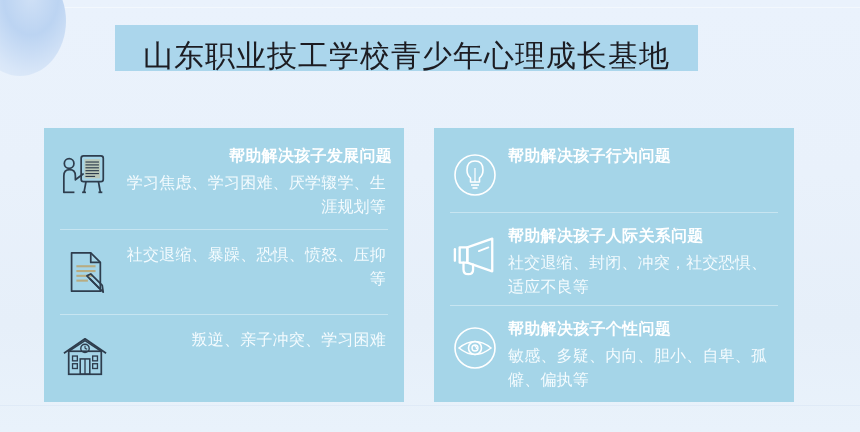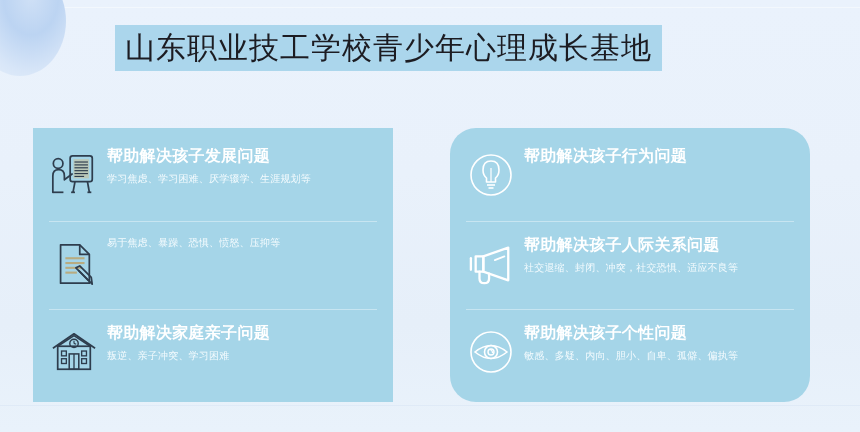--- a/index.html
+++ b/index.html
@@ -48,23 +48,23 @@
     background: radial-gradient(ellipse at 62% 28%, #cfe0f6 0%, #bcd4f2 34%, #d8e6f8 68%, #e9f1fb 100%);
     filter: blur(0.4px);
   }
 
   
   #title-band {
     position: absolute;
     left: 115px;
     top: 25px;
     height: 46px;
-    padding: 0 10px;
-    display: flex;
-    align-items: center;
+    padding: 0 28px;
+    display: flex;
+    align-items: flex-end;
     background: #abd6ec;
   }
   #title-text {
     font-family: "DejaVu Serif", "Liberation Serif", serif;
     font-size: 30px;
     line-height: 1;
     letter-spacing: 1px;
     color: #1c1c22;
     white-space: nowrap;
   }
@@ -74,22 +74,22 @@
     position: absolute;
     top: 128px;
     width: 360px;
     height: 274px;
     background: #a5d5e8;
     box-sizing: border-box;
     padding: 4px 12px 4px 10px;
     display: flex;
     flex-direction: column;
   }
-  #card-left  { left: 33px; }
-  #card-right { left: 450px; border-radius: 26px; }
+  #card-left  { left: 44px; text-align: right; }
+  #card-right { left: 434px; }
 
   .row {
     display: flex;
     align-items: flex-start;
     flex: 1 1 auto;
     position: relative;
     padding-top: 4px;
   }
   .row + .row::before {
     content: "";
@@ -118,21 +118,21 @@
     font-family: "DejaVu Serif", "Liberation Serif", serif;
     font-weight: bold;
     font-size: 16px;
     line-height: 1.25;
     color: #ffffff;
     margin-bottom: 5px;
     letter-spacing: 0.3px;
   }
   .row-desc {
     font-family: "DejaVu Serif", "Liberation Serif", serif;
-    font-size: 10px;
+    font-size: 16px;
     line-height: 1.5;
     color: #f4fbfe;
     letter-spacing: 0.2px;
     max-width: 268px;
   }
 </style>
 </head>
 <body>
 
 <div id="stage">
@@ -192,21 +192,21 @@
             <line x1="15" y1="33" x2="27" y2="33"></line>
           </g>
 
           <g fill="none" stroke="#2e3d4d" stroke-width="1.8" stroke-linejoin="round">
             <path d="M26 28 L38 40 L43 45 L42 38 L30 26 Z"></path>
             <line x1="29" y1="31" x2="39" y2="41"></line>
           </g>
         </svg>
       </div>
       <div class="text-cell">
-        <div class="row-desc">易于焦虑、暴躁、恐惧、愤怒、压抑等</div>
+        <div class="row-desc">社交退缩、暴躁、恐惧、愤怒、压抑等</div>
       </div>
     </div>
 
     <div class="row">
       <div class="icon-cell">
         <svg width="50" height="46" viewBox="0 0 52 48">
           <path d="M4 20 L26 5 L48 20" fill="none" stroke="#2e3d4d" stroke-width="1.8" stroke-linejoin="round"></path>
           <path d="M9 18 L26 7 L43 18" fill="none" stroke="#2e3d4d" stroke-width="1.6" stroke-linejoin="round"></path>
           <rect x="9" y="18" width="34" height="24" fill="none" stroke="#2e3d4d" stroke-width="1.8"></rect>
           <circle cx="26" cy="15" r="4.4" fill="none" stroke="#2e3d4d" stroke-width="1.5"></circle>
@@ -214,21 +214,20 @@
           <line x1="26" y1="15" x2="28.3" y2="16" stroke="#2e3d4d" stroke-width="1.2"></line>
           <rect x="13" y="23" width="5" height="5" fill="none" stroke="#2e3d4d" stroke-width="1.4"></rect>
           <rect x="13" y="31" width="5" height="5" fill="none" stroke="#2e3d4d" stroke-width="1.4"></rect>
           <rect x="34" y="23" width="5" height="5" fill="none" stroke="#2e3d4d" stroke-width="1.4"></rect>
           <rect x="34" y="31" width="5" height="5" fill="none" stroke="#2e3d4d" stroke-width="1.4"></rect>
           <rect x="21" y="26" width="10" height="16" fill="none" stroke="#2e3d4d" stroke-width="1.6"></rect>
           <line x1="26" y1="26" x2="26" y2="42" stroke="#2e3d4d" stroke-width="1.4"></line>
         </svg>
       </div>
       <div class="text-cell">
-        <div class="row-title">帮助解决家庭亲子问题</div>
         <div class="row-desc">叛逆、亲子冲突、学习困难</div>
       </div>
     </div>
   </div>
 
   <div class="card" id="card-right">
 
     <div class="row">
       <div class="icon-cell">
         <svg width="48" height="48" viewBox="0 0 48 48">

